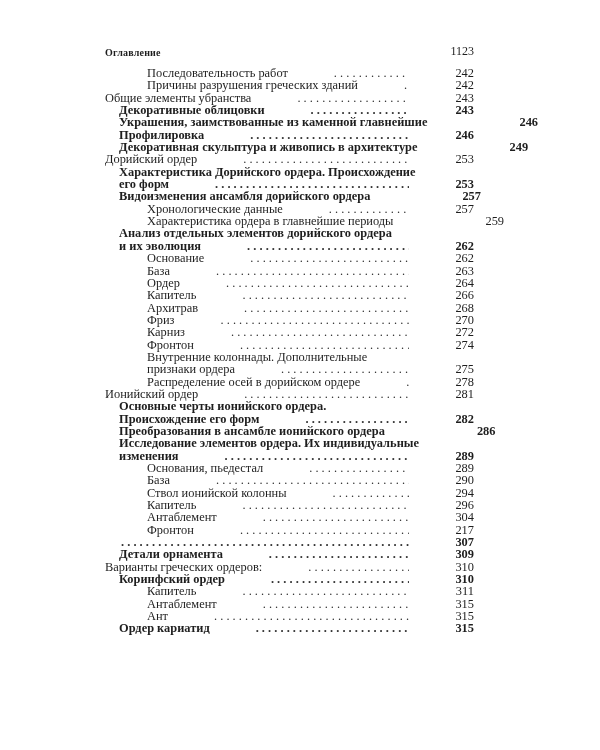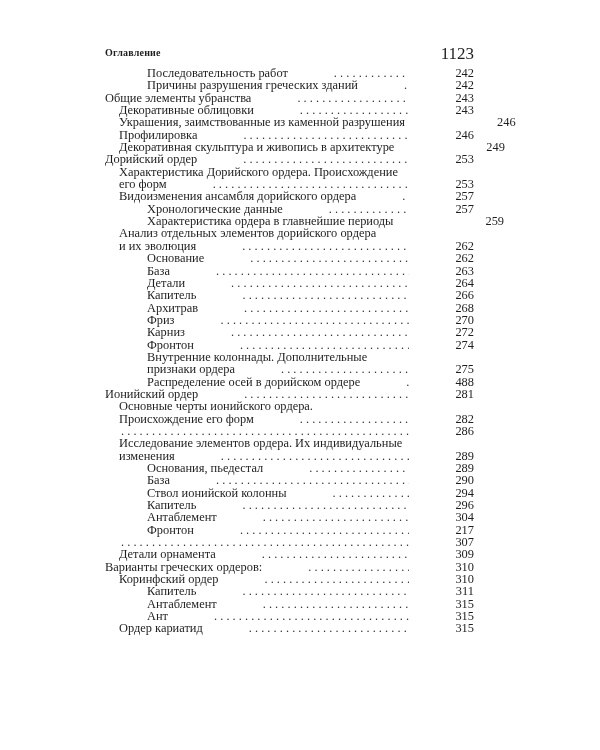--- a/index.html
+++ b/index.html
@@ -1,30 +1,30 @@
 <!DOCTYPE html>
 <html><head>
 <meta charset="utf-8">
 <style>
   html, body { margin:0; padding:0; background:#ffffff; }
   body { width:600px; height:750px; position:relative; overflow:hidden;
          font-family: "Liberation Serif", "DejaVu Serif", serif; color:#1e1e1e; }
   .header { position:absolute; top:44px; left:105px; width:369px; height:16px; }
   .header-title { position:absolute; left:0; right:0; text-align:left; font-size:10px; font-weight:bold; top:3px; letter-spacing:0.2px; }
-  .header-page { position:absolute; right:0; top:0; font-size:17px; }
+  .header-page { position:absolute; right:0; top:0; font-size:12px; }
   .toc { position:absolute; top:67px; left:105px; width:369px; }
   .entry { position:relative; font-size:12.4px; line-height:12.35px; }
   .entry .line { display:flex; align-items:baseline; white-space:nowrap;gap:44px; }
   .entry .pre { display:block; white-space:nowrap; }
   .entry .txt { flex:0 0 auto; }
   .entry .dots { flex:1 1 auto; overflow:hidden; white-space:nowrap; margin:0 2px; letter-spacing:2.1px; color:#333; }
   .entry .dots::before { content:". . . . . . . . . . . . . . . . . . . . . . . . . . . . . . . . . . . . . . . . . . . . . . . . . . . . . . . . . . . . . . . . . . . . . . . . . . . . . . . . . . . . . . . . . . . . . . . . . . . . . . . . . . . . . . . . . . . . . . . . . . . . . . . . . . . . . . . ."; letter-spacing:0; }
   .entry .pg { flex:0 0 auto; text-align:left; min-width:18px; }
   .l0 { padding-left:0; }
-  .l1 { padding-left:14px; }
+  .l1 { padding-left:14px;font-weight:bold; }
   .l2 { padding-left:42px; }
 </style>
 </head>
 <body>
 
 <div class="header">
   <div class="header-title">Оглавление</div>
   <div class="header-page">1123</div>
 </div>
 
@@ -52,21 +52,21 @@
     </div>
     <div class="entry l1">
       <div class="line">
         <span class="txt">Декоративные облицовки</span>
         <span class="dots"></span>
         <span class="pg">243</span>
       </div>
     </div>
     <div class="entry l1">
       <div class="line">
-        <span class="txt">Украшения, заимствованные из каменной разрушения</span>
+        <span class="txt">Украшения, заимствованные из каменной главнейшие</span>
         <span class="dots"></span>
         <span class="pg">246</span>
       </div>
     </div>
     <div class="entry l1">
       <div class="line">
         <span class="txt">Профилировка</span>
         <span class="dots"></span>
         <span class="pg">246</span>
       </div>
@@ -131,21 +131,21 @@
     </div>
     <div class="entry l2">
       <div class="line">
         <span class="txt">База</span>
         <span class="dots"></span>
         <span class="pg">263</span>
       </div>
     </div>
     <div class="entry l2">
       <div class="line">
-        <span class="txt">Детали</span>
+        <span class="txt">Ордер</span>
         <span class="dots"></span>
         <span class="pg">264</span>
       </div>
     </div>
     <div class="entry l2">
       <div class="line">
         <span class="txt">Капитель</span>
         <span class="dots"></span>
         <span class="pg">266</span>
       </div>
@@ -183,40 +183,41 @@
       <div class="line">
         <span class="txt">признаки ордера</span>
         <span class="dots"></span>
         <span class="pg">275</span>
       </div>
     </div>
     <div class="entry l2">
       <div class="line">
         <span class="txt">Распределение осей в дорийском ордере</span>
         <span class="dots"></span>
-        <span class="pg">488</span>
+        <span class="pg">278</span>
       </div>
     </div>
     <div class="entry l0">
       <div class="line">
         <span class="txt">Ионийский ордер</span>
         <span class="dots"></span>
         <span class="pg">281</span>
       </div>
     </div>
     <div class="entry l1">
       <span class="pre">Основные черты ионийского ордера.</span>
       <div class="line">
         <span class="txt">Происхождение его форм</span>
         <span class="dots"></span>
         <span class="pg">282</span>
       </div>
     </div>
     <div class="entry l1">
       <div class="line">
+        <span class="txt">Преобразования в ансамбле ионийского ордера</span>
         <span class="dots"></span>
         <span class="pg">286</span>
       </div>
     </div>
     <div class="entry l1">
       <span class="pre">Исследование элементов ордера. Их индивидуальные</span>
       <div class="line">
         <span class="txt">изменения</span>
         <span class="dots"></span>
         <span class="pg">289</span>

